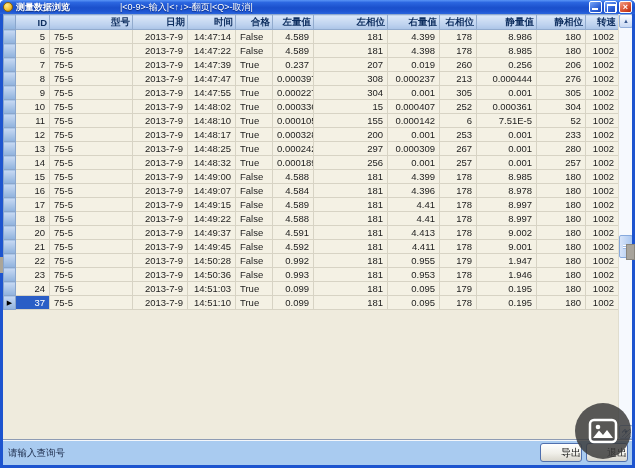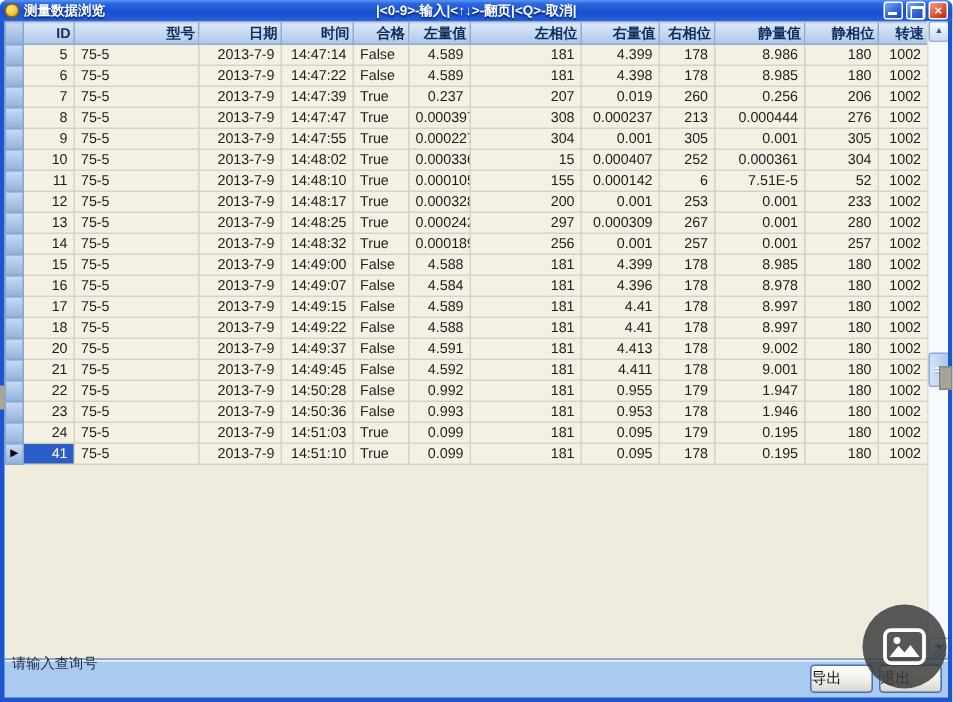--- a/index.html
+++ b/index.html
@@ -15,22 +15,22 @@
     background:linear-gradient(180deg,#5a95f6 0%,#2b66e0 18%,#1b50cc 55%,#1e55d2 80%,#2a65dd 100%);
     display:flex; align-items:center; padding:0 3px;
   }
   .app-icon {
     width:10px; height:10px; border-radius:50%;
     background:radial-gradient(circle at 35% 30%,#ffe98a,#f5c337 55%,#b07d08);
     border:1px solid #8a6206; flex:0 0 auto; margin-right:3px;
   }
   .title-text { font-size:9px; font-weight:bold; color:#fff; text-shadow:0 1px 1px #082a7a; white-space:nowrap; }
   .title-hint {
-    position:absolute; left:120px; right:120px; text-align:center;
-    font-size:9px; font-weight:bold; color:#fff; text-shadow:0 1px 1px #082a7a; white-space:nowrap;
+    position:absolute; left:120px; right:120px; 
+    font-size:9px; font-weight:normal; color:#fff; text-shadow:0 1px 1px #082a7a; white-space:nowrap;
   }
   .win-controls { margin-left:auto; display:flex; }
   .win-btn {
     width:13px; height:12px; border:1px solid #fff; border-radius:2px; margin-left:2px;
     position:relative; cursor:default;
   }
   .win-btn.minb,.win-btn.maxb { background:linear-gradient(145deg,#7aa7f8,#2f62d8 60%,#1b47b8); }
   .win-btn.minb::after { content:""; position:absolute; left:2px; bottom:2px; width:6px; height:2px; background:#fff; }
   .win-btn.maxb::after { content:""; position:absolute; left:2px; top:2px; width:7px; height:6px; border:1px solid #fff; border-top-width:2px; }
   .win-btn.closeb {
@@ -87,27 +87,27 @@
   
   .notch-left { position:absolute; left:0; top:257px; width:3px; height:16px; background:#aba598; z-index:20; }
   .notch-right { position:absolute; right:0; top:244px; width:9px; height:16px; background:#a8a49c; border:1px solid #8a867e; z-index:20; }
   
   .statusbar {
     position:absolute; left:3px; right:3px; bottom:3px; height:26px;
     background:#a9cbf0; border-top:1px solid #8e9bb3;
     box-shadow:inset 0 1px 0 #f4f7fb;
   }
   .status-text {
-    position:absolute; left:5px; bottom:16px; font-size:9.5px; color:#20304f; white-space:nowrap;
+    position:absolute; left:5px; bottom:5px; font-size:9.5px; color:#20304f; white-space:nowrap;
   }
   .xp-btn {
     position:absolute; top:3px; width:42px; height:19px;
     border:1px solid #4f6fae; border-radius:3px;
     background:linear-gradient(180deg,#ffffff,#f0efe9 55%,#d9d6cc);
-    font-size:10px; color:#111; text-align:left; line-height:17px;
+    font-size:10px; color:#111; text-align:right; line-height:17px;
     font-family:"Liberation Sans", sans-serif;
   }
   .btn-export { right:50px; }
   .btn-exit { right:4px; }
   
   .overlay-circle {
     position:absolute; left:575px; top:403px; width:56px; height:56px;
     border-radius:50%; background:rgba(58,58,58,0.84); z-index:50;
     display:flex; align-items:center; justify-content:center;
   }
@@ -443,21 +443,21 @@
             <td class="c5 a-right">0.099</td>
             <td class="c6 a-right">181</td>
             <td class="c7 a-right">0.095</td>
             <td class="c8 a-right">179</td>
             <td class="c9 a-right">0.195</td>
             <td class="c10 a-right">180</td>
             <td class="c11 a-right">1002</td>
           </tr>
           <tr class="selected">
     <td class="marker">▶</td>
-  <td class="c0 a-right">41</td>
+  <td class="c0 a-right">37</td>
             <td class="c1 a-left">75-5</td>
             <td class="c2 a-right">2013-7-9</td>
             <td class="c3 a-right">14:51:10</td>
             <td class="c4 a-left">True</td>
             <td class="c5 a-right">0.099</td>
             <td class="c6 a-right">181</td>
             <td class="c7 a-right">0.095</td>
             <td class="c8 a-right">178</td>
             <td class="c9 a-right">0.195</td>
             <td class="c10 a-right">180</td>

